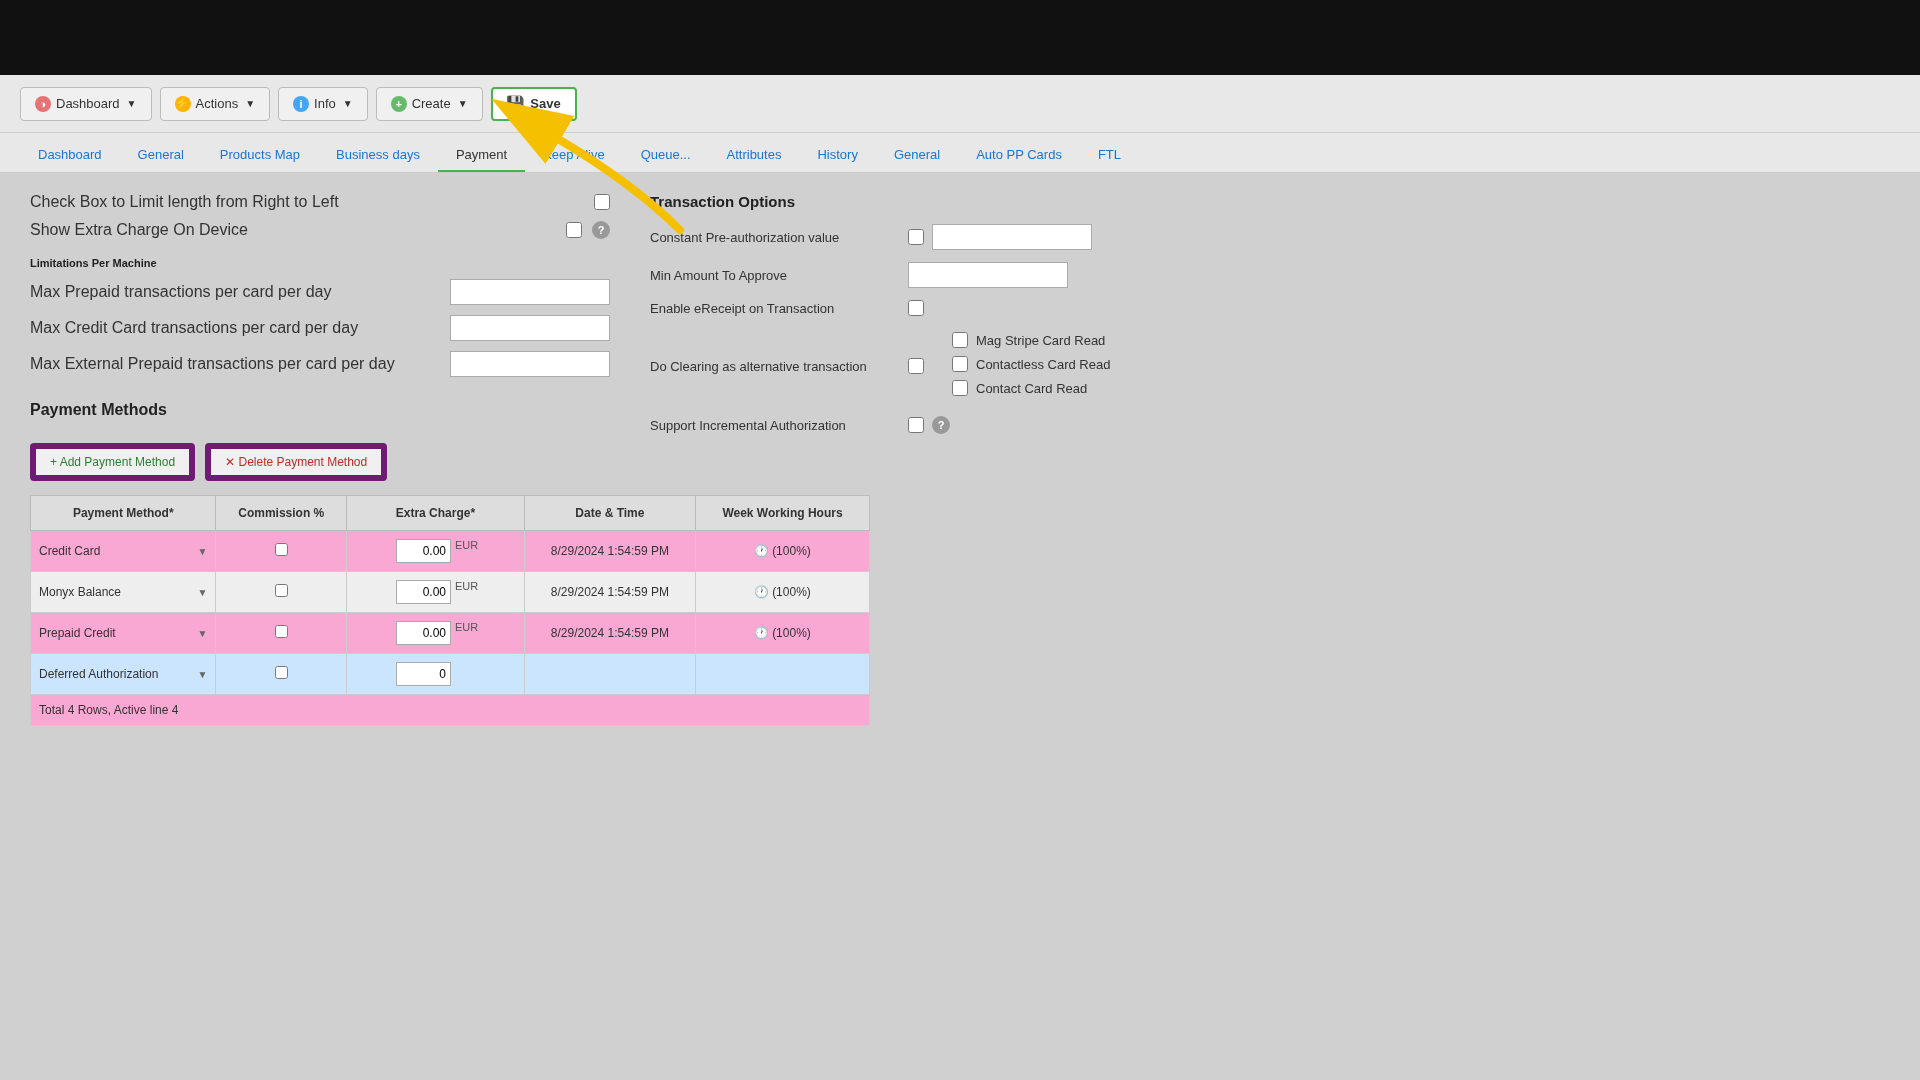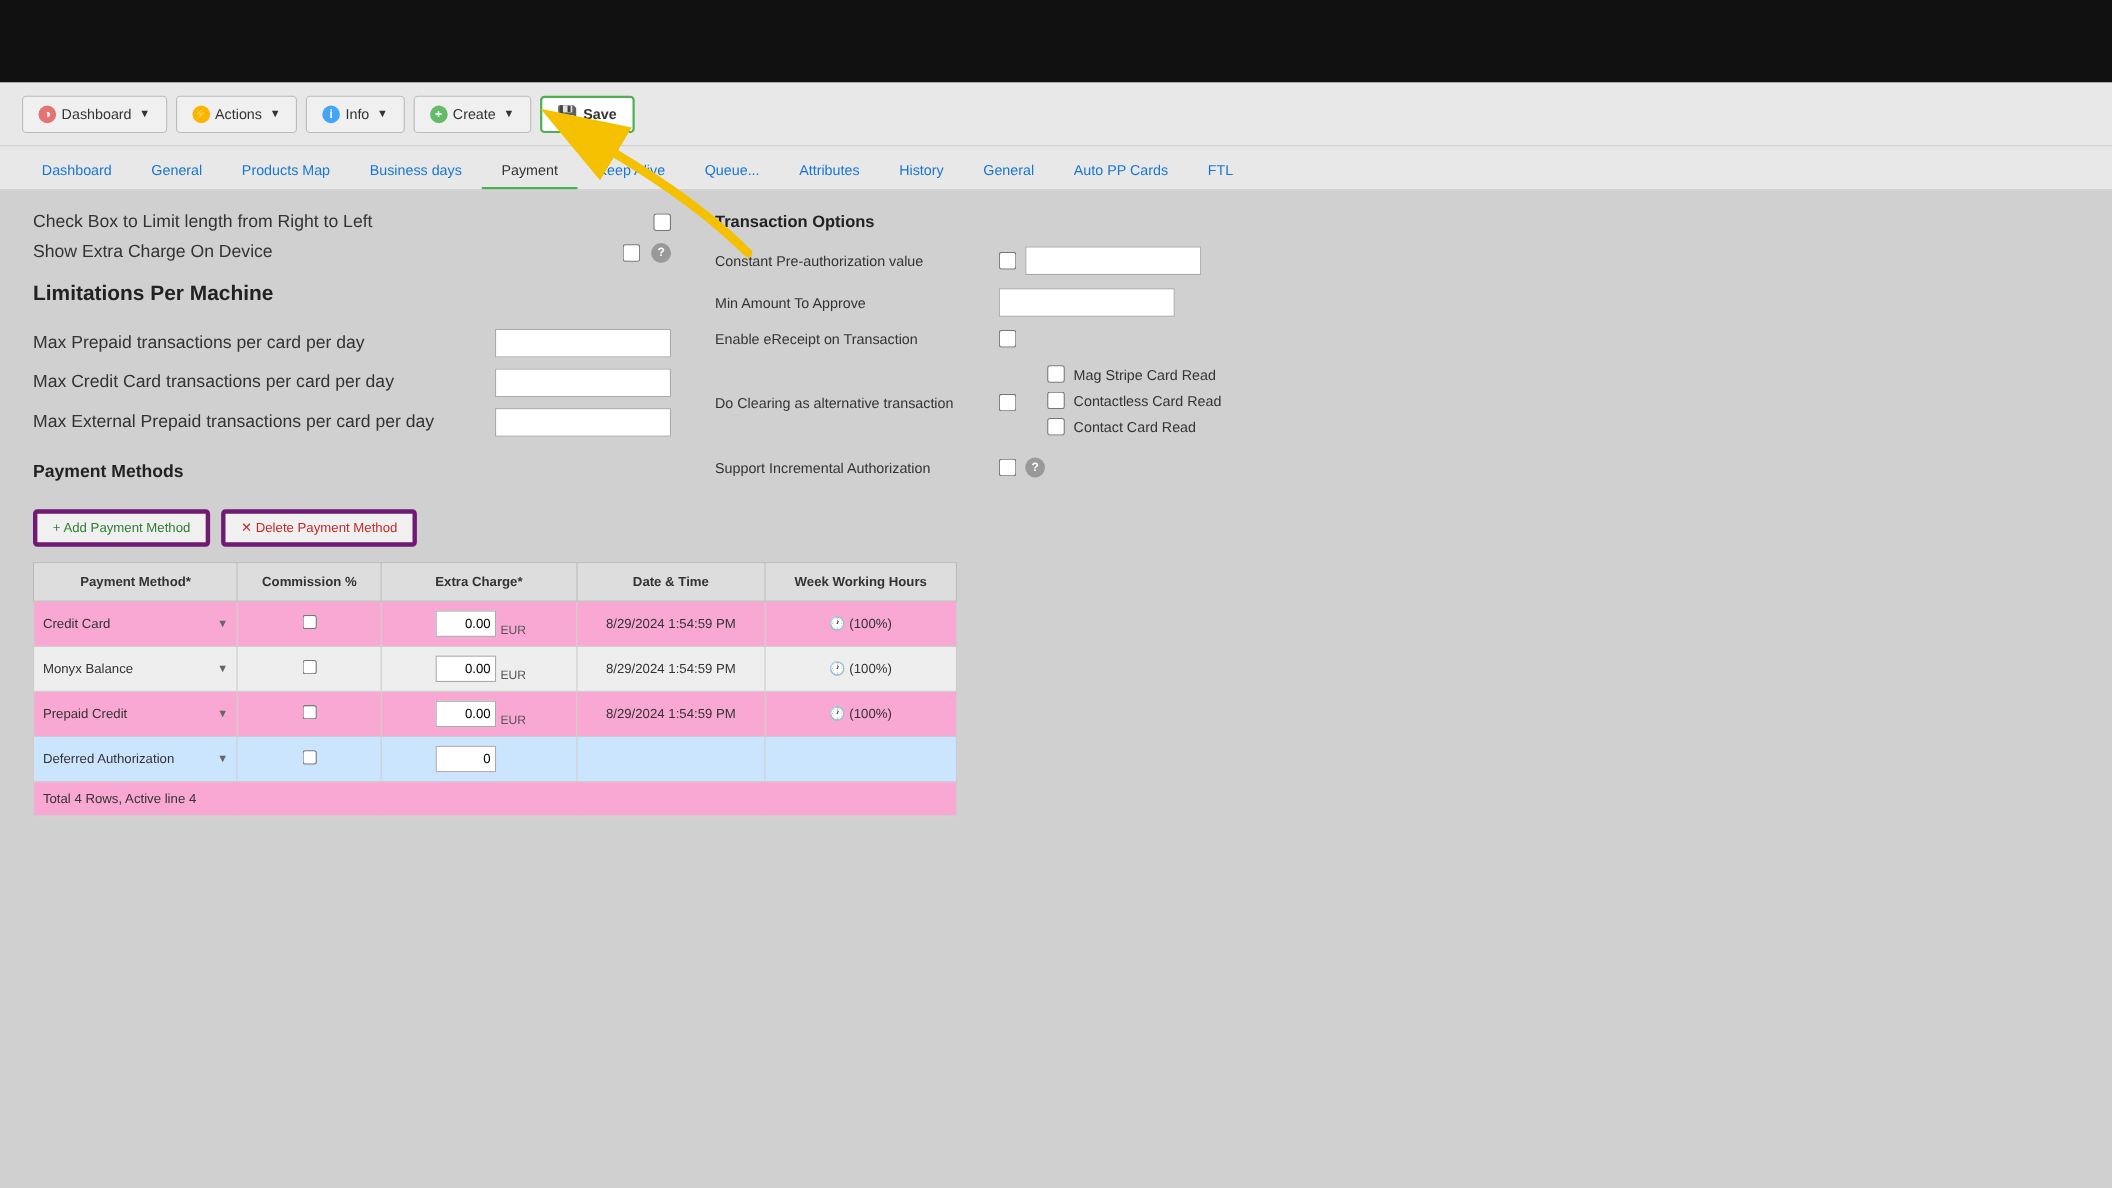--- a/index.html
+++ b/index.html
@@ -148,24 +148,24 @@
       color: white;
       display: inline-flex;
       align-items: center;
       justify-content: center;
       font-size: 11px;
       font-weight: bold;
       cursor: pointer;
     }
 
     .section-title {
-      font-size: 19px;
+      font-size: 11px;
       font-weight: bold;
       color: #222;
-      margin: 18px 0 20px 0;
+      margin: 18px 0 10px 0;
     }
 
     
     .transaction-title {
       font-size: 15px;
       font-weight: bold;
       color: #222;
       margin-bottom: 14px;
     }
     .tr-row {
@@ -218,21 +218,21 @@
     .payment-buttons {
       display: flex;
       gap: 10px;
       margin-bottom: 14px;
     }
     .pay-btn {
       display: flex;
       align-items: center;
       gap: 5px;
       padding: 6px 14px;
-      border: 4px solid #701a75;
+      border: 6px solid #701a75;
       border-radius: 4px;
       background: #f0f0f0;
       cursor: pointer;
       font-size: 12px;
       color: #333;
     }
     .pay-btn.add { color: #2e7d32; }
     .pay-btn.del { color: #c62828; }
 
     
@@ -268,21 +268,21 @@
     }
     .pay-table tbody td:first-child { text-align: left; }
     .method-cell {
       display: flex;
       align-items: center;
       justify-content: space-between;
     }
     .method-cell .caret { color: #666; font-size: 10px; }
     .extra-charge-cell {
       display: flex;
-      align-items: flex-end;
+      align-items: flex-start;
       gap: 4px;
       margin-left: 41px;
     }
     .extra-input {
       width: 55px;
       height: 24px;
       border: 1px solid #aaa;
       background: #fff;
       padding: 2px 4px;
       font-size: 12px;

